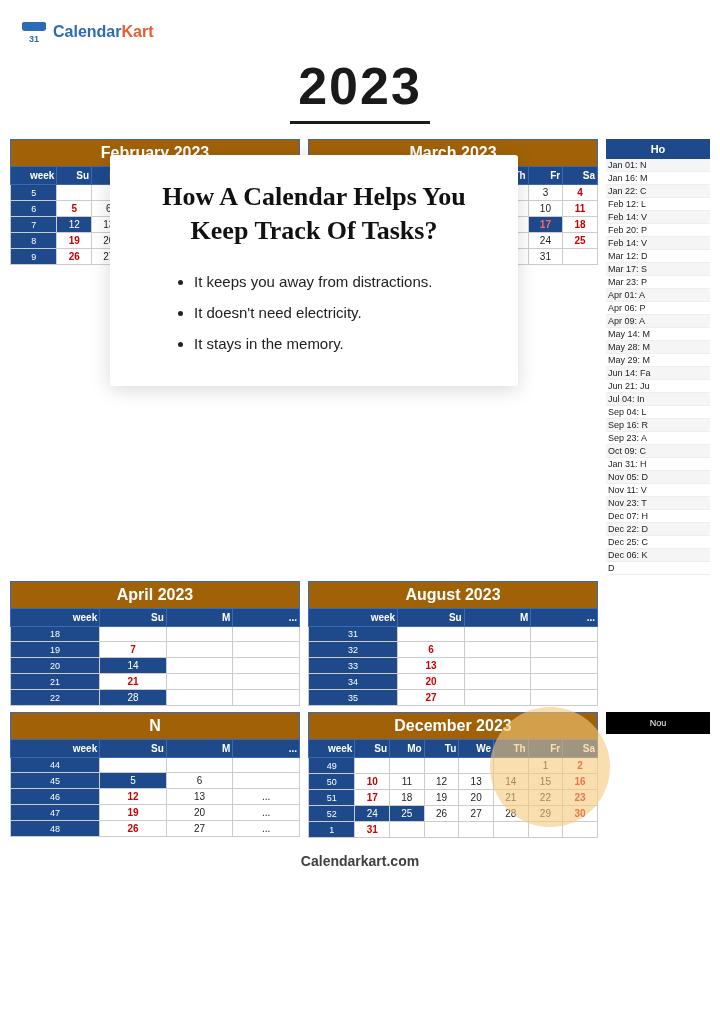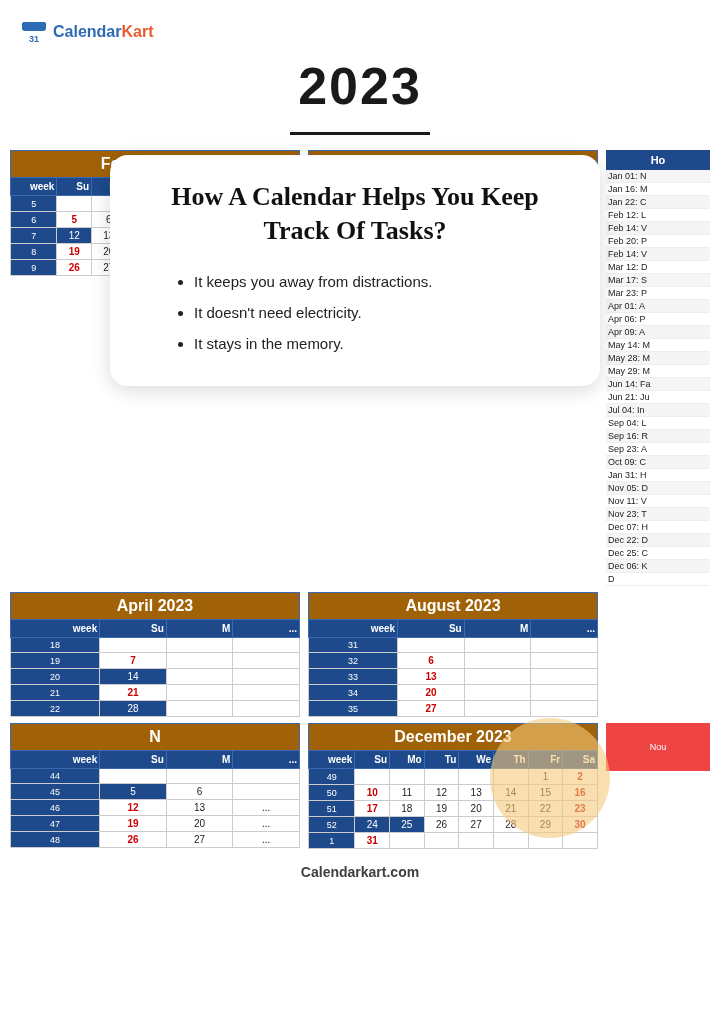--- a/index.html
+++ b/index.html
@@ -33,21 +33,21 @@
     }
     .logo-calendar { color: #2d6bb5; }
     .logo-kart { color: #e85d2f; }
 
     .year-title {
       font-size: 52px;
       font-weight: 900;
       color: #1a1a1a;
       text-align: center;
       margin-top: 5px;
-      margin-bottom: 16px;
+      margin-bottom: 5px;
       letter-spacing: 2px;
     }
     .year-underline {
       width: 140px;
       height: 3px;
       background: #1a1a1a;
       margin: 0 auto 15px auto;
     }
 
     .calendar-table {
@@ -126,27 +126,27 @@
       white-space: nowrap;
       overflow: hidden;
       text-overflow: ellipsis;
     }
     .holiday-item:nth-child(even) { background: #f5f5f5; }
 
     
     .popup-card {
       position: absolute;
       background: white;
-      border-radius: 18px;
+      border-radius: 3px;
       padding: 25px 30px;
       box-shadow: 0 4px 20px rgba(0,0,0,0.15);
       z-index: 10;
       left: 110px;
       top: 155px;
-      width: 490px;
+      width: 408px;
     }
     .popup-title {
       font-size: 26px;
       font-weight: 900;
       color: #111;
       text-align: center;
       line-height: 1.3;
       margin-bottom: 20px;
       font-family: 'Georgia', serif;
     }
@@ -623,21 +623,21 @@
           <td class="empty"></td>
           <td class="empty"></td>
           <td class="empty"></td>
           <td class="empty"></td>
           <td class="empty"></td>
         </tr>
       </tbody>
         </table>
     </div>
     <div>
-      <div style="font-size:9px;background:#ef4444;color:white;padding:19px;text-align:center;">Nou</div>
+      <div style="font-size:9px;background:#000000;color:white;padding:6px;text-align:center;">Nou</div>
     </div>
   </div>
 
   <div class="popup-card">
     <div class="popup-title">How A Calendar Helps You Keep Track Of Tasks?</div>
     <ul class="popup-list">
       <li>It keeps you away from distractions.</li>
       <li>It doesn't need electricity.</li>
       <li>It stays in the memory.</li>
     </ul>

